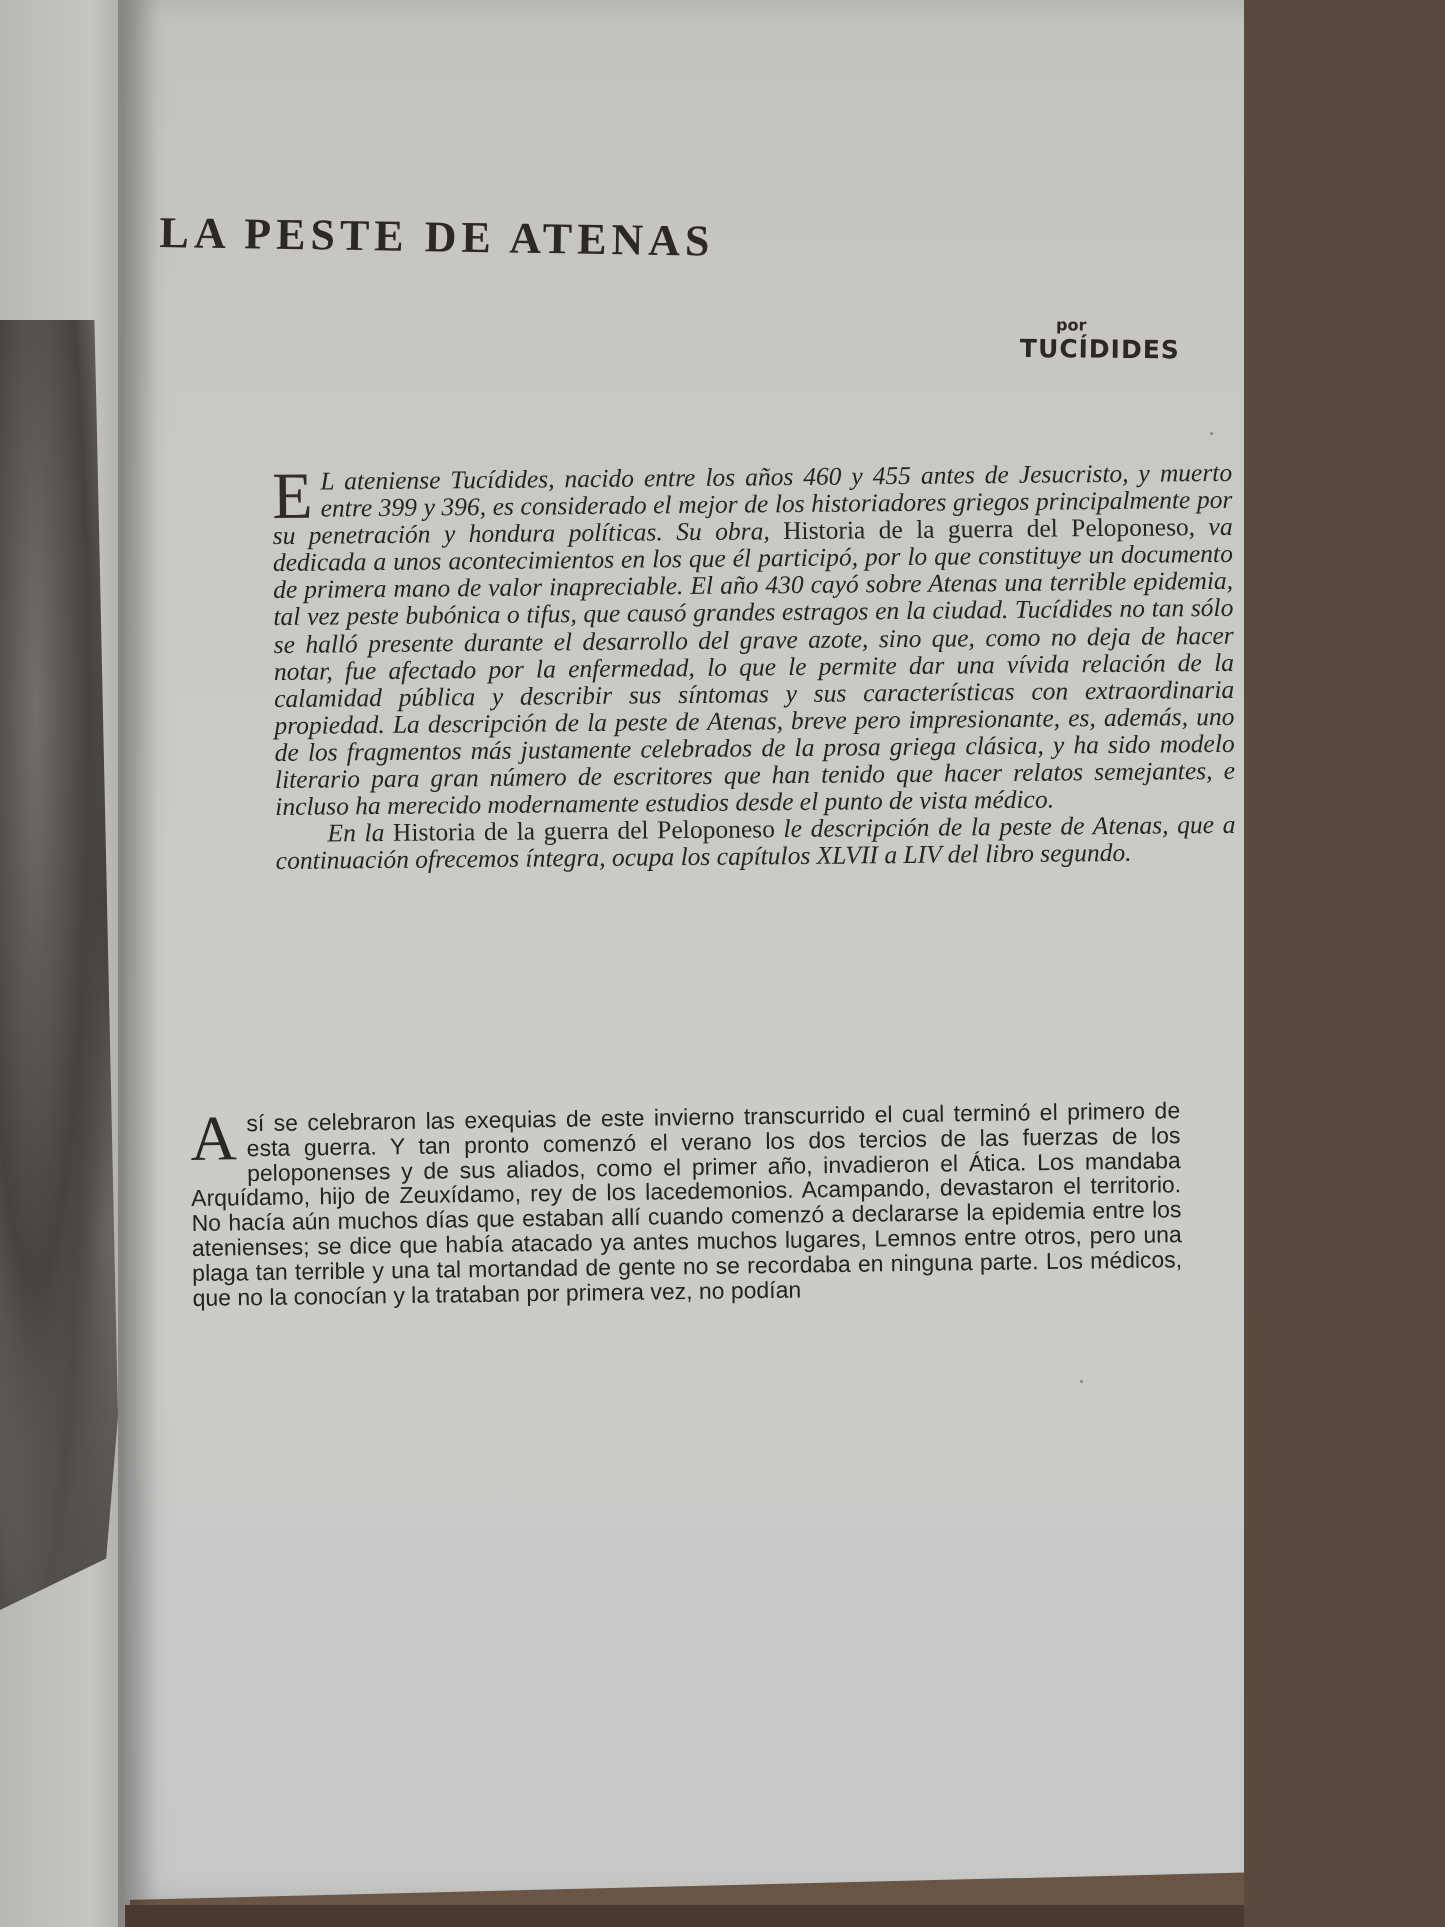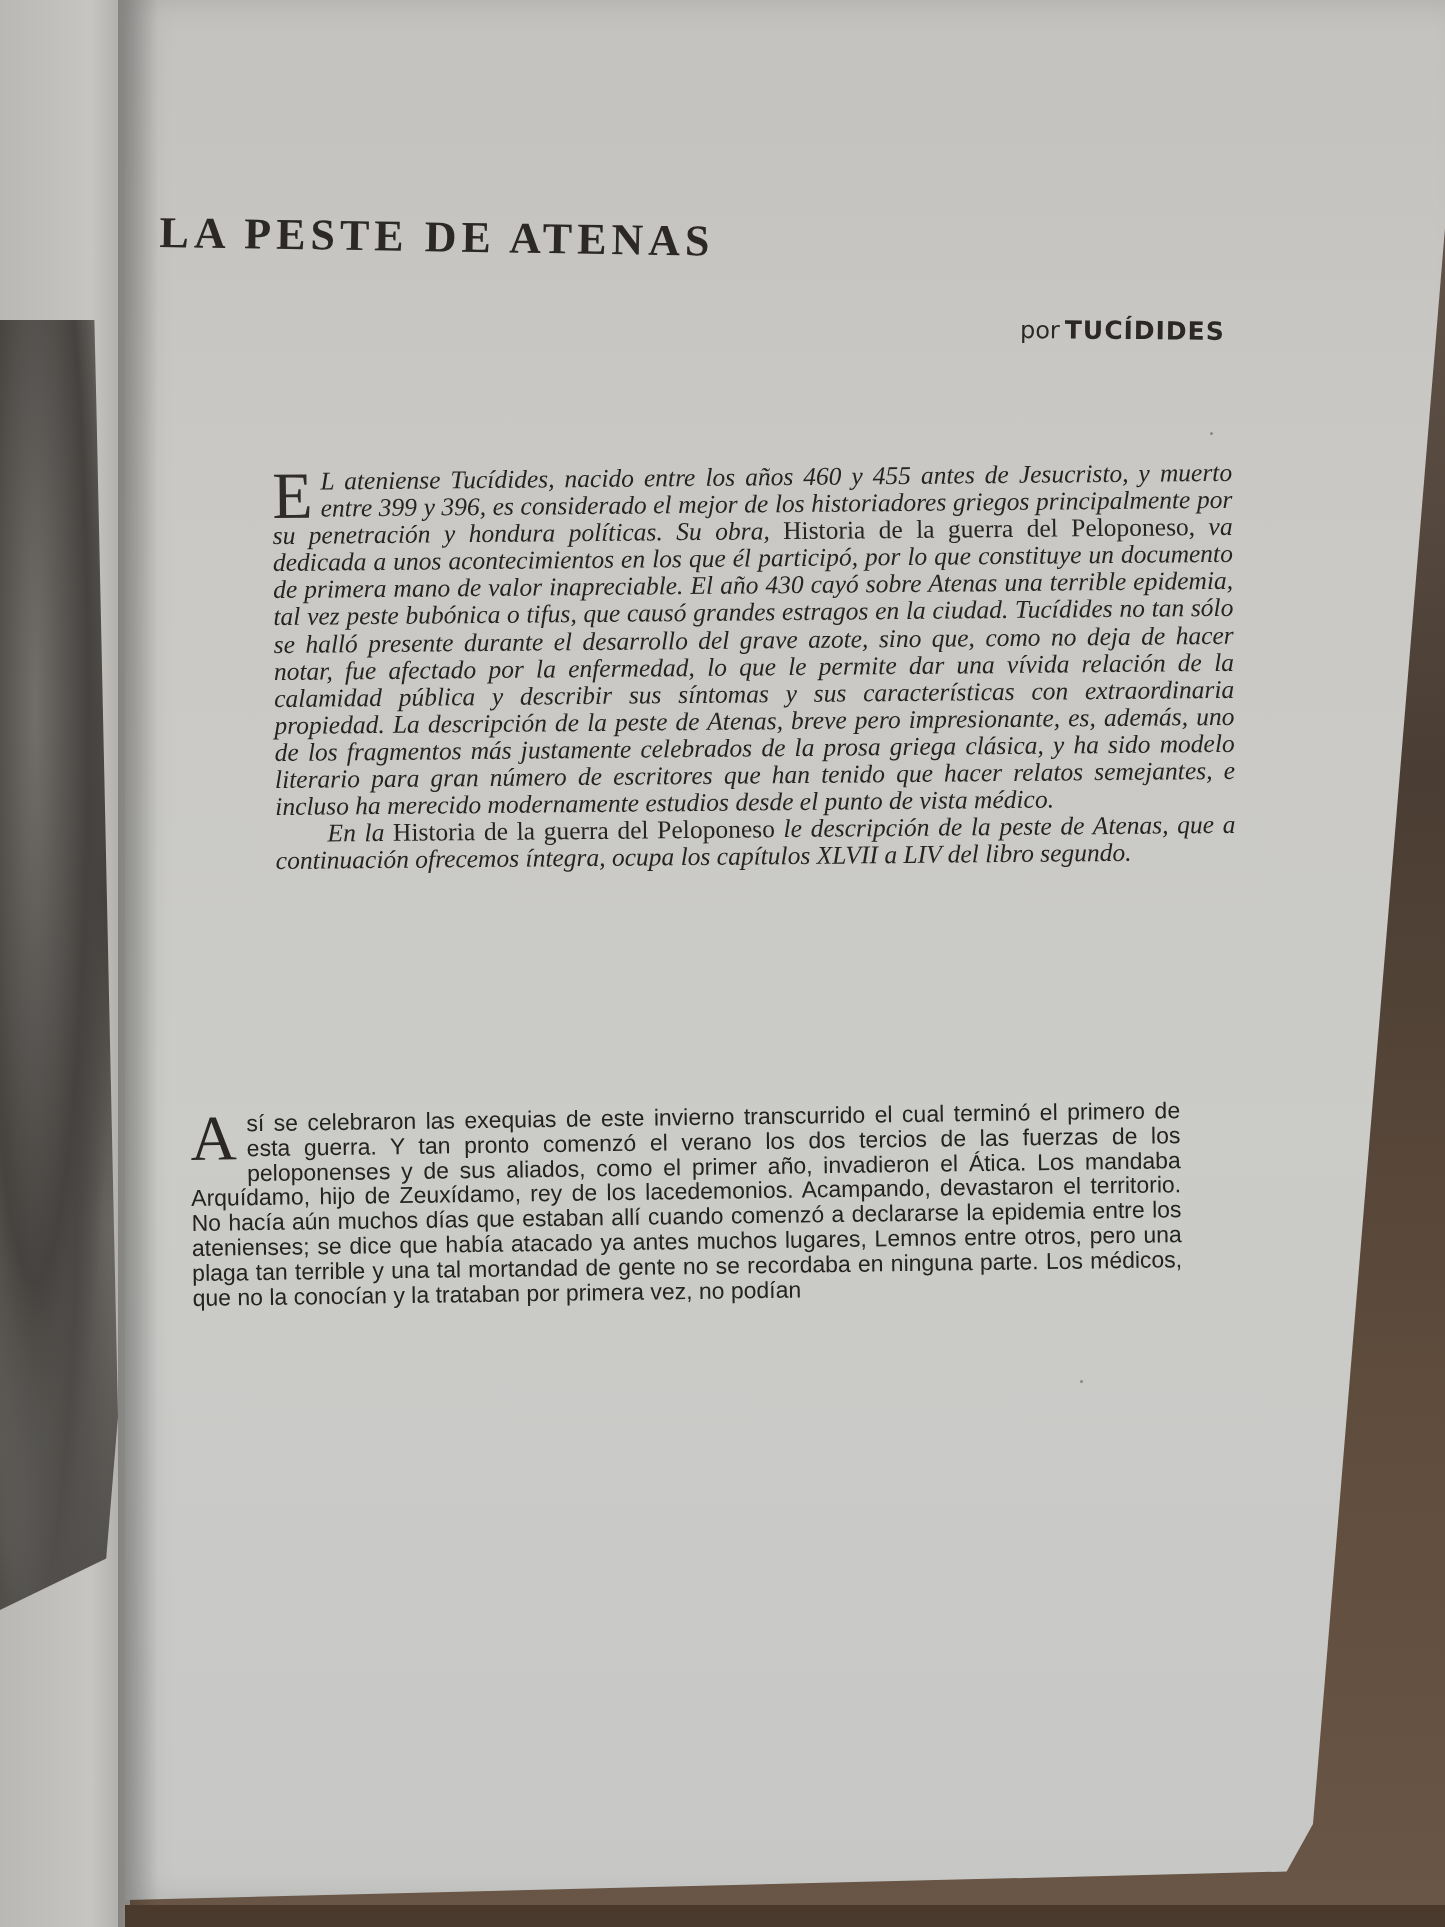--- a/index.html
+++ b/index.html
@@ -3,21 +3,21 @@
 <meta charset="utf-8">
 <style>
   html, body {
     margin: 0; padding: 0;
     width: 1445px; height: 1927px;
     overflow: hidden;
     background: #5a4a3e;
   }
   .scene {
     position: relative;
-    width: 1445px; height: 1927px;
+    width: 1244px; height: 1927px;
     background: linear-gradient(180deg, #6b5d52 0%, #4a3d33 40%, #5d4b3c 70%, #6a5646 100%);
     overflow: hidden;
   }
   
   .left-page {
     position: absolute; left: 0; top: 0;
     width: 130px; height: 1927px;
     background: linear-gradient(90deg, #b9b8b4 0%, #c6c5c1 70%, #a9a8a4 100%);
   }
   .left-photo {
@@ -49,21 +49,21 @@
     color: #2b2826; font-weight: bold;
     transform: rotate(0.9deg);
     transform-origin: left top;
   }
   .byline {
     position: absolute; left: 1020px; top: 316px;
     font-family: "DejaVu Sans", sans-serif;
     color: #2b2826;
     transform: rotate(0.5deg);
   }
-  .byline .por { font-size: 24px; font-weight: normal; }
+  .byline .por { font-size: 16px; font-weight: bold; margin-left: 36px; }
   .byline .author { font-size: 25px; font-weight: bold; letter-spacing: 1px; }
   .intro {
     position: absolute; left: 272px; top: 468px;
     width: 960px;
     font-family: "Liberation Serif", serif;
     font-style: italic;
     font-size: 25.5px;
     line-height: 27.1px;
     color: #262422;
     text-align: justify;

